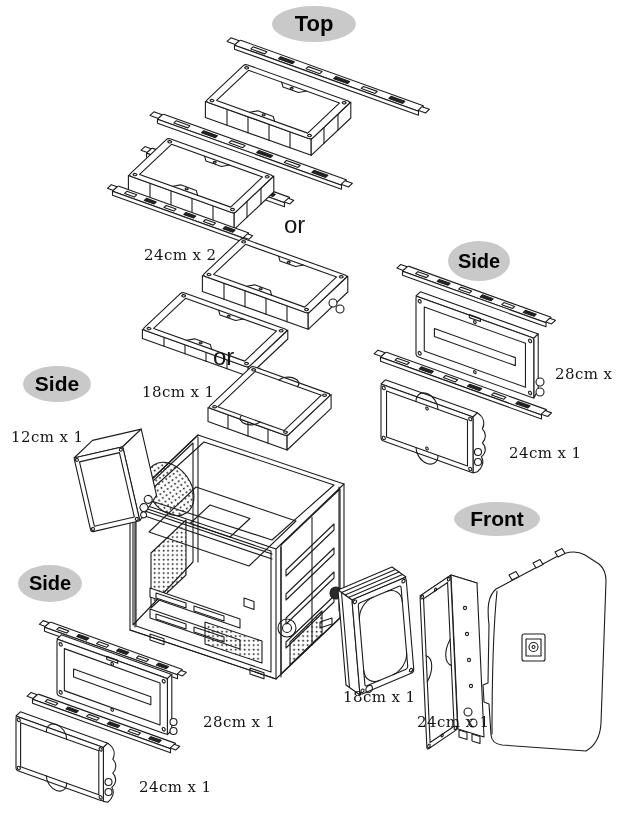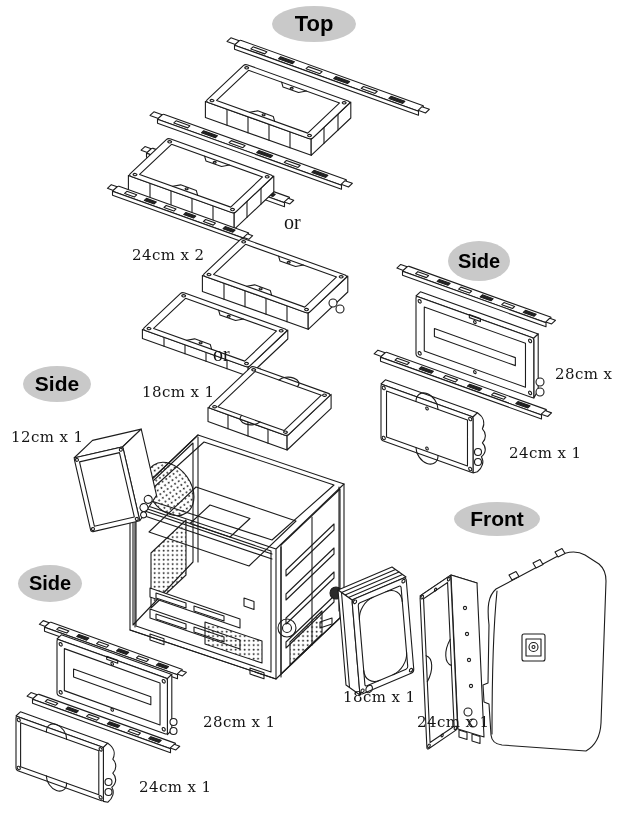--- a/index.html
+++ b/index.html
@@ -1,21 +1,21 @@
 <!DOCTYPE html>
 <html><head>
 <meta charset="utf-8">
 <style>
   *{margin:0;padding:0;box-sizing:border-box}
   html,body{background:#ffffff}
   .canvas{position:relative;width:618px;height:816px;background:#ffffff;overflow:hidden}
   .art{position:absolute;left:0;top:0}
   .dim-label{position:absolute;font-family:"DejaVu Serif",serif;font-size:15px;color:#151515;
              white-space:nowrap;letter-spacing:.4px}
-  .or-label{position:absolute;font-family:Liberation Serif, serif;font-size:20px;color:#151515}
+  .or-label{position:absolute;font-family:Liberation Sans, sans-serif;font-size:24px;color:#151515}
   .bubble{position:absolute;background:#c9c9c9;border-radius:50%;display:flex;align-items:center;
           justify-content:center;font-family:"Liberation Sans",sans-serif;font-weight:700;color:#000}
   .bubble.b-top{left:272px;top:6px;width:84px;height:36px;font-size:22px}
   .bubble.b-side-r{left:448px;top:241px;width:62px;height:40px;font-size:20px}
   .bubble.b-rear{left:23px;top:366px;width:68px;height:36px;font-size:21px}
   .bubble.b-front{left:454px;top:502px;width:86px;height:34px;font-size:21px}
   .bubble.b-side-l{left:18px;top:565px;width:64px;height:37px;font-size:20px}
   #art *{vector-effect:non-scaling-stroke}
 </style>
 </head>
@@ -295,21 +295,21 @@
     </g>
   </svg>
 
   <div class="bubble b-top">Top</div>
   <div class="bubble b-side-r">Side</div>
   <div class="bubble b-rear">Side</div>
   <div class="bubble b-front">Front</div>
   <div class="bubble b-side-l">Side</div>
 
   <div class="or-label" style="left:284px;top:211px">or</div>
-  <div class="dim-label" style="left:132px;top:246px">24cm x 2</div>
+  <div class="dim-label" style="left:144px;top:246px">24cm x 2</div>
   <div class="or-label" style="left:213px;top:343px">or</div>
   <div class="dim-label" style="left:142px;top:383px">18cm x 1</div>
   <div class="dim-label" style="left:11px;top:428px">12cm x 1</div>
   <div class="dim-label" style="left:555px;top:365px">28cm x 1</div>
   <div class="dim-label" style="left:509px;top:444px">24cm x 1</div>
   <div class="dim-label" style="left:343px;top:688px">18cm x 1</div>
   <div class="dim-label" style="left:417px;top:713px">24cm x 1</div>
   <div class="dim-label" style="left:203px;top:713px">28cm x 1</div>
   <div class="dim-label" style="left:139px;top:778px">24cm x 1</div>
 </div>

